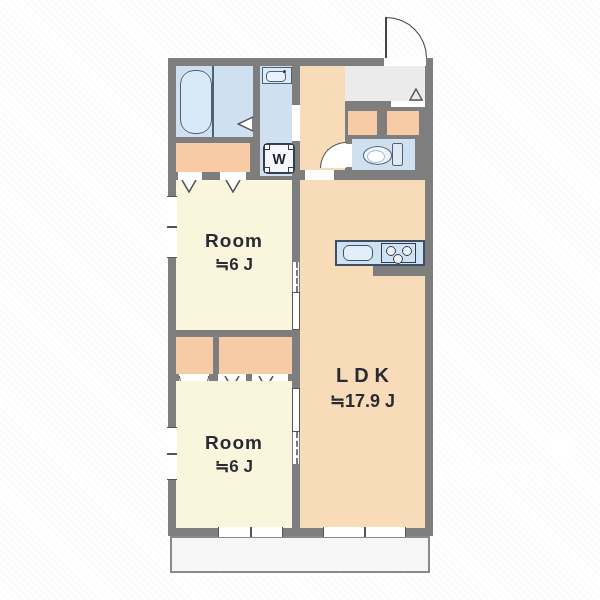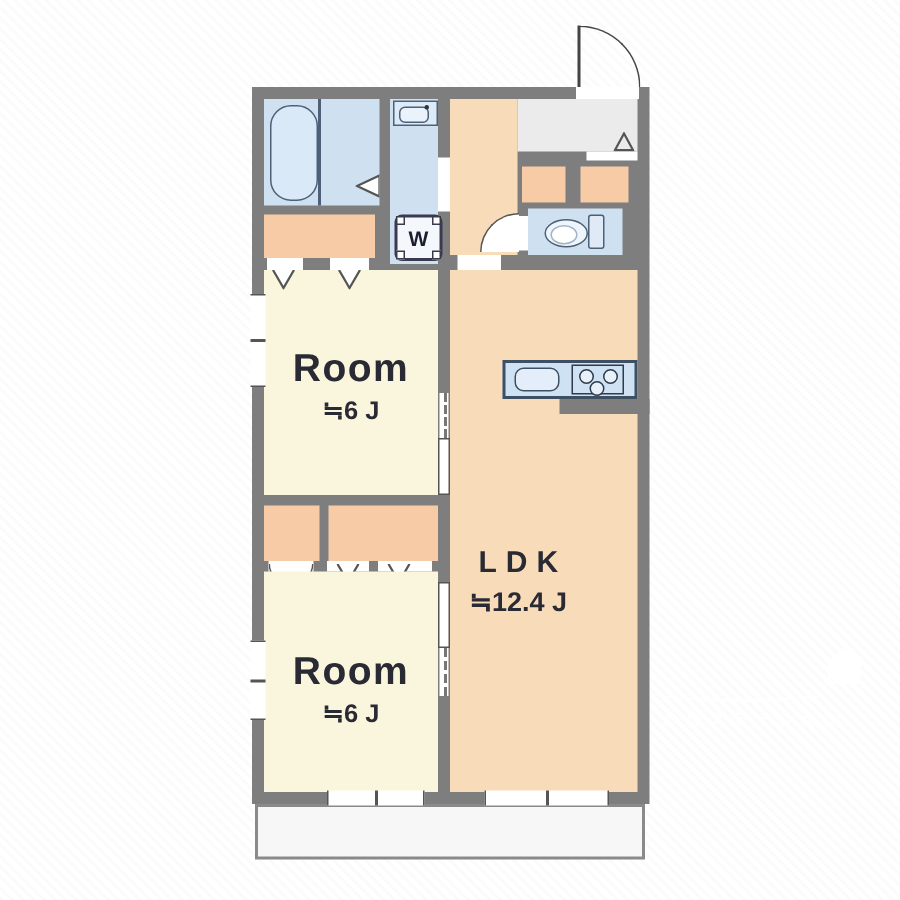--- a/index.html
+++ b/index.html
@@ -39,21 +39,21 @@
   .arc-tl{background:#fff;border-left:1.5px solid #555;border-top:1.5px solid #555;border-top-left-radius:100%;}
   .arc-bl{background:#fff;border-left:1.5px solid #555;border-bottom:1.5px solid #555;border-bottom-left-radius:100%;}
   .arc-br{background:#fff;border-right:1.5px solid #555;border-bottom:1.5px solid #555;border-bottom-right-radius:100%;}
   .arc-open-tr{background:transparent;border-top:1.5px solid #444;border-right:1.5px solid #444;border-top-right-radius:100%;}
   .leaf{background:#444;}
   .dash-v{background:#fff;}
   .dash-v i{position:absolute;left:50%;top:0;bottom:0;border-left:2px dashed #777;}
   .panel{background:#fff;border:1px solid #555;}
   
   .room-label{position:absolute;text-align:center;color:#2a2a35;font-weight:bold;line-height:1.35;}
-  .room-name{font-size:26px;letter-spacing:1px;}
+  .room-name{font-size:19px;letter-spacing:1px;}
   .room-size{font-size:17px;}
   .ldk-name{font-size:20px;letter-spacing:6px;padding-left:6px;}
   .ldk-size{font-size:18px;}
   
   .wm-brand{position:absolute;font-size:27px;font-weight:bold;font-style:italic;color:rgba(255,255,255,0.82);letter-spacing:1px;white-space:nowrap;z-index:30;}
   .wm-sub{position:absolute;font-size:12px;font-weight:bold;color:rgba(255,255,255,0.78);letter-spacing:3px;white-space:nowrap;z-index:30;}
   .wm-swoosh{position:absolute;width:112px;height:10px;border-bottom:2.5px solid rgba(255,255,255,0.75);border-radius:50%;z-index:30;}
   .wm-house{position:absolute;width:22px;height:14px;background:rgba(255,255,255,0.82);z-index:30;}
   .wm-house:before{content:"";position:absolute;left:-2px;top:-10px;border-left:13px solid transparent;border-right:13px solid transparent;border-bottom:10px solid rgba(255,255,255,0.82);}
   svg{display:block;}
@@ -158,23 +158,23 @@
 
   <div class="abs peach" style="left:300px;top:180px;width:125px;height:348px;"></div>
   <div class="abs counter" style="left:335px;top:240px;width:90px;height:26px;"></div>
   <div class="abs sink" style="left:343px;top:245px;width:30px;height:16px;"></div>
   <div class="abs stove" style="left:381px;top:243px;width:35px;height:20px;">
     <span class="burner" style="left:4px;top:2px;"></span>
     <span class="burner" style="left:20px;top:2px;"></span>
     <span class="burner" style="left:11px;top:10px;"></span>
   </div>
   <div class="abs wall" style="left:373px;top:266px;width:60px;height:10px;"></div>
-  <div class="room-label" style="left:283px;top:362px;width:125px;">
+  <div class="room-label" style="left:300px;top:362px;width:125px;">
     <div class="ldk-name">LDK</div>
-    <div class="ldk-size">≒12.4 J</div>
+    <div class="ldk-size">≒17.9 J</div>
   </div>
 
   <div class="abs win-v" style="left:167px;top:196px;width:10px;height:62px;">
     <div class="tick-h" style="position:absolute;left:0;right:0;top:29px;"></div>
   </div>
   <div class="abs win-v" style="left:167px;top:427px;width:10px;height:53px;">
     <div class="tick-h" style="position:absolute;left:0;right:0;top:25px;"></div>
   </div>
   <div class="abs win-h" style="left:218px;top:527px;width:65px;height:10px;">
     <div class="tick-v" style="position:absolute;top:0;bottom:0;left:31px;"></div>

